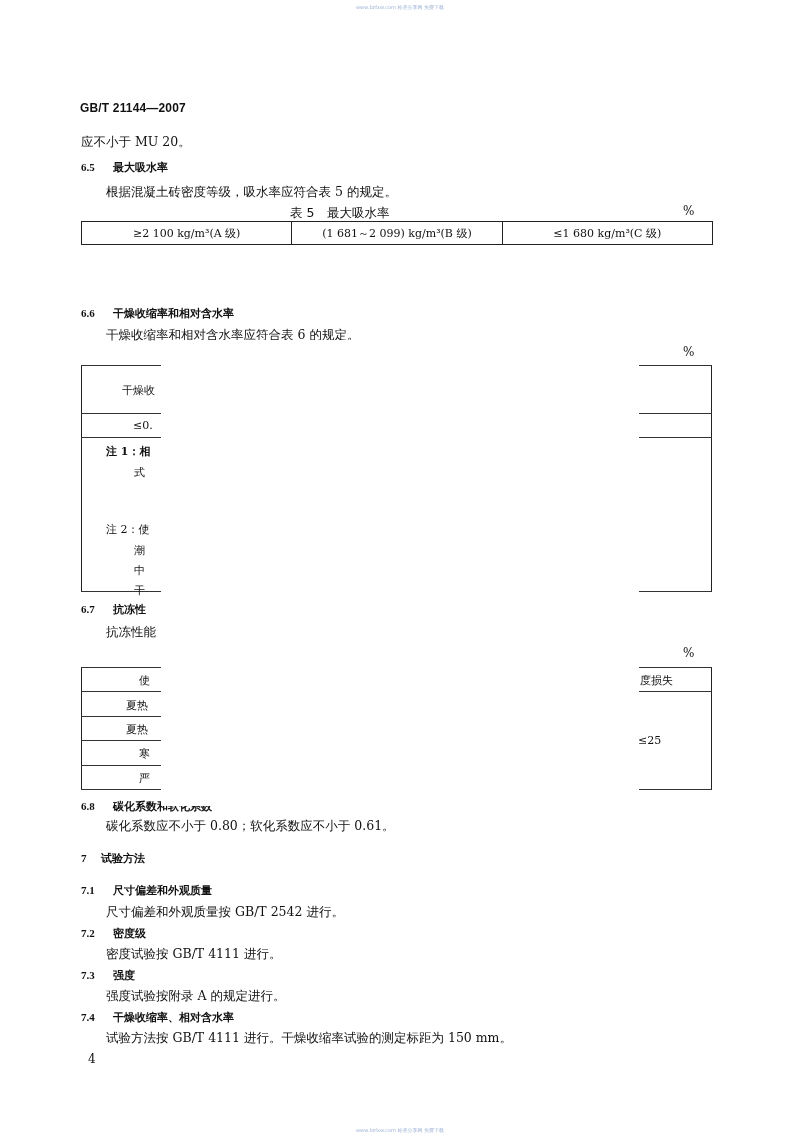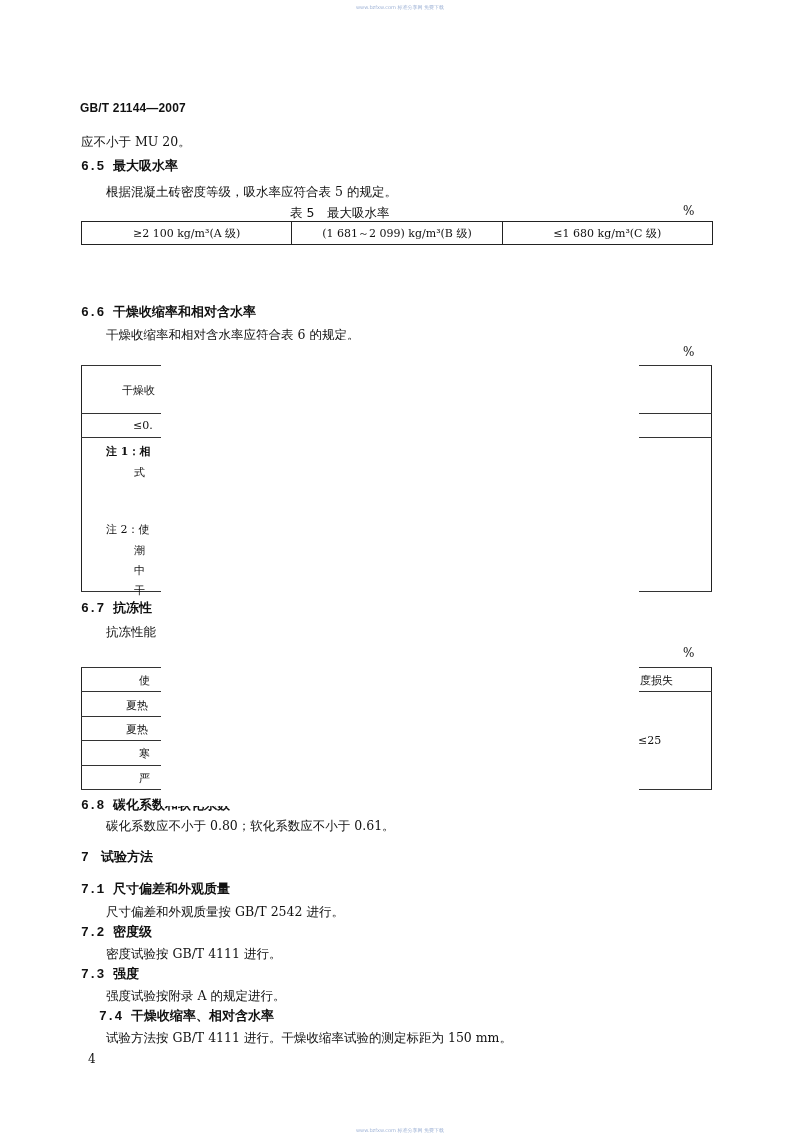--- a/index.html
+++ b/index.html
@@ -4,21 +4,21 @@
 <style>
   html, body { margin: 0; padding: 0; }
   body {
     width: 800px; height: 1139px; background: #ffffff; position: relative; overflow: hidden;
     font-family: "DejaVu Serif", "Liberation Serif", serif; color: #111;
   }
   .abs { position: absolute; }
   .watermark { font-family: "DejaVu Sans", sans-serif; font-size: 5px; color: #9fb3d6; left: 0; width: 800px; text-align: center; }
   .std-no { font-family: "Liberation Sans", "DejaVu Sans", sans-serif; font-weight: bold; font-size: 13px; left: 80px; top: 100px; transform: scaleX(0.92); transform-origin: left; letter-spacing: 0.2px; }
   .p { font-size: 12.5px; line-height: 16px; white-space: nowrap; }
-  .h { font-family: Liberation Mono, monospace; font-weight: bold; font-size: 13px; line-height: 16px; white-space: nowrap; }
+  .h { font-family: Liberation Serif, serif; font-weight: bold; font-size: 11px; line-height: 16px; white-space: nowrap; }
   .h .num { display: inline-block; width: 32px; font-weight: bold; }
   .indent { left: 106px; }
   .left { left: 81px; }
   .tcap { font-family: "DejaVu Sans", sans-serif; font-weight: normal; font-size: 12.5px; }
   .unit { font-size: 12px; left: 683px; }
   table.grid { border-collapse: collapse; font-size: 11px; }
   table.grid td { border: 1px solid #222; text-align: center; padding: 0; height: 22px; }
   .hline { position: absolute; height: 0; border-top: 1px solid #333; }
   .vline { position: absolute; width: 0; border-left: 1.5px solid #222; }
   .cell-txt { font-size: 11px; white-space: nowrap; }
@@ -127,20 +127,20 @@
 <div class="abs h left" style="top:925px;">
   <span class="num">7.2</span><span>密度级</span>
 </div>
 <div class="abs p indent" style="top:946px;">密度试验按 GB/T 4111 进行。</div>
 
 <div class="abs h left" style="top:967px;">
   <span class="num">7.3</span><span>强度</span>
 </div>
 <div class="abs p indent" style="top:988px;">强度试验按附录 A 的规定进行。</div>
 
-<div class="abs h left" style="top:1009px;margin-left:18px;">
+<div class="abs h left" style="top:1009px;">
   <span class="num">7.4</span><span>干燥收缩率、相对含水率</span>
 </div>
 <div class="abs p indent" style="top:1030px;">试验方法按 GB/T 4111 进行。干燥收缩率试验的测定标距为 150 mm。</div>
 
 <div class="abs pageno">4</div>
 
 <div class="abs watermark" style="top:1127px;">www.bzfxw.com 标准分享网 免费下载</div>
 
 </body></html>

